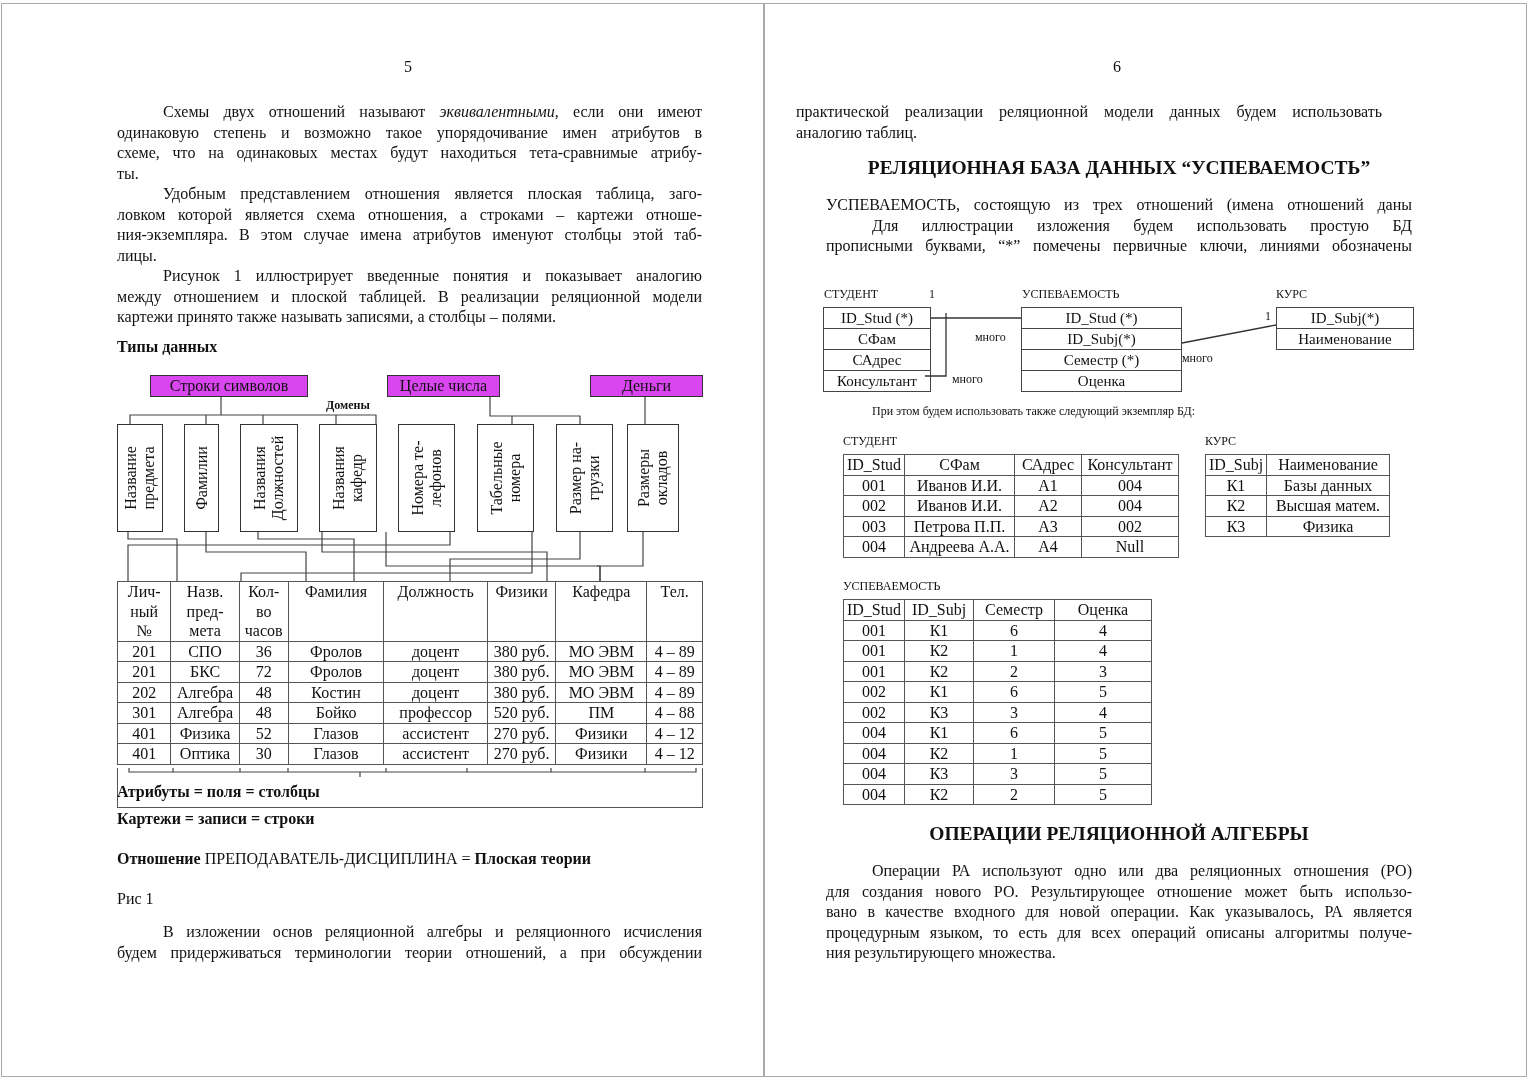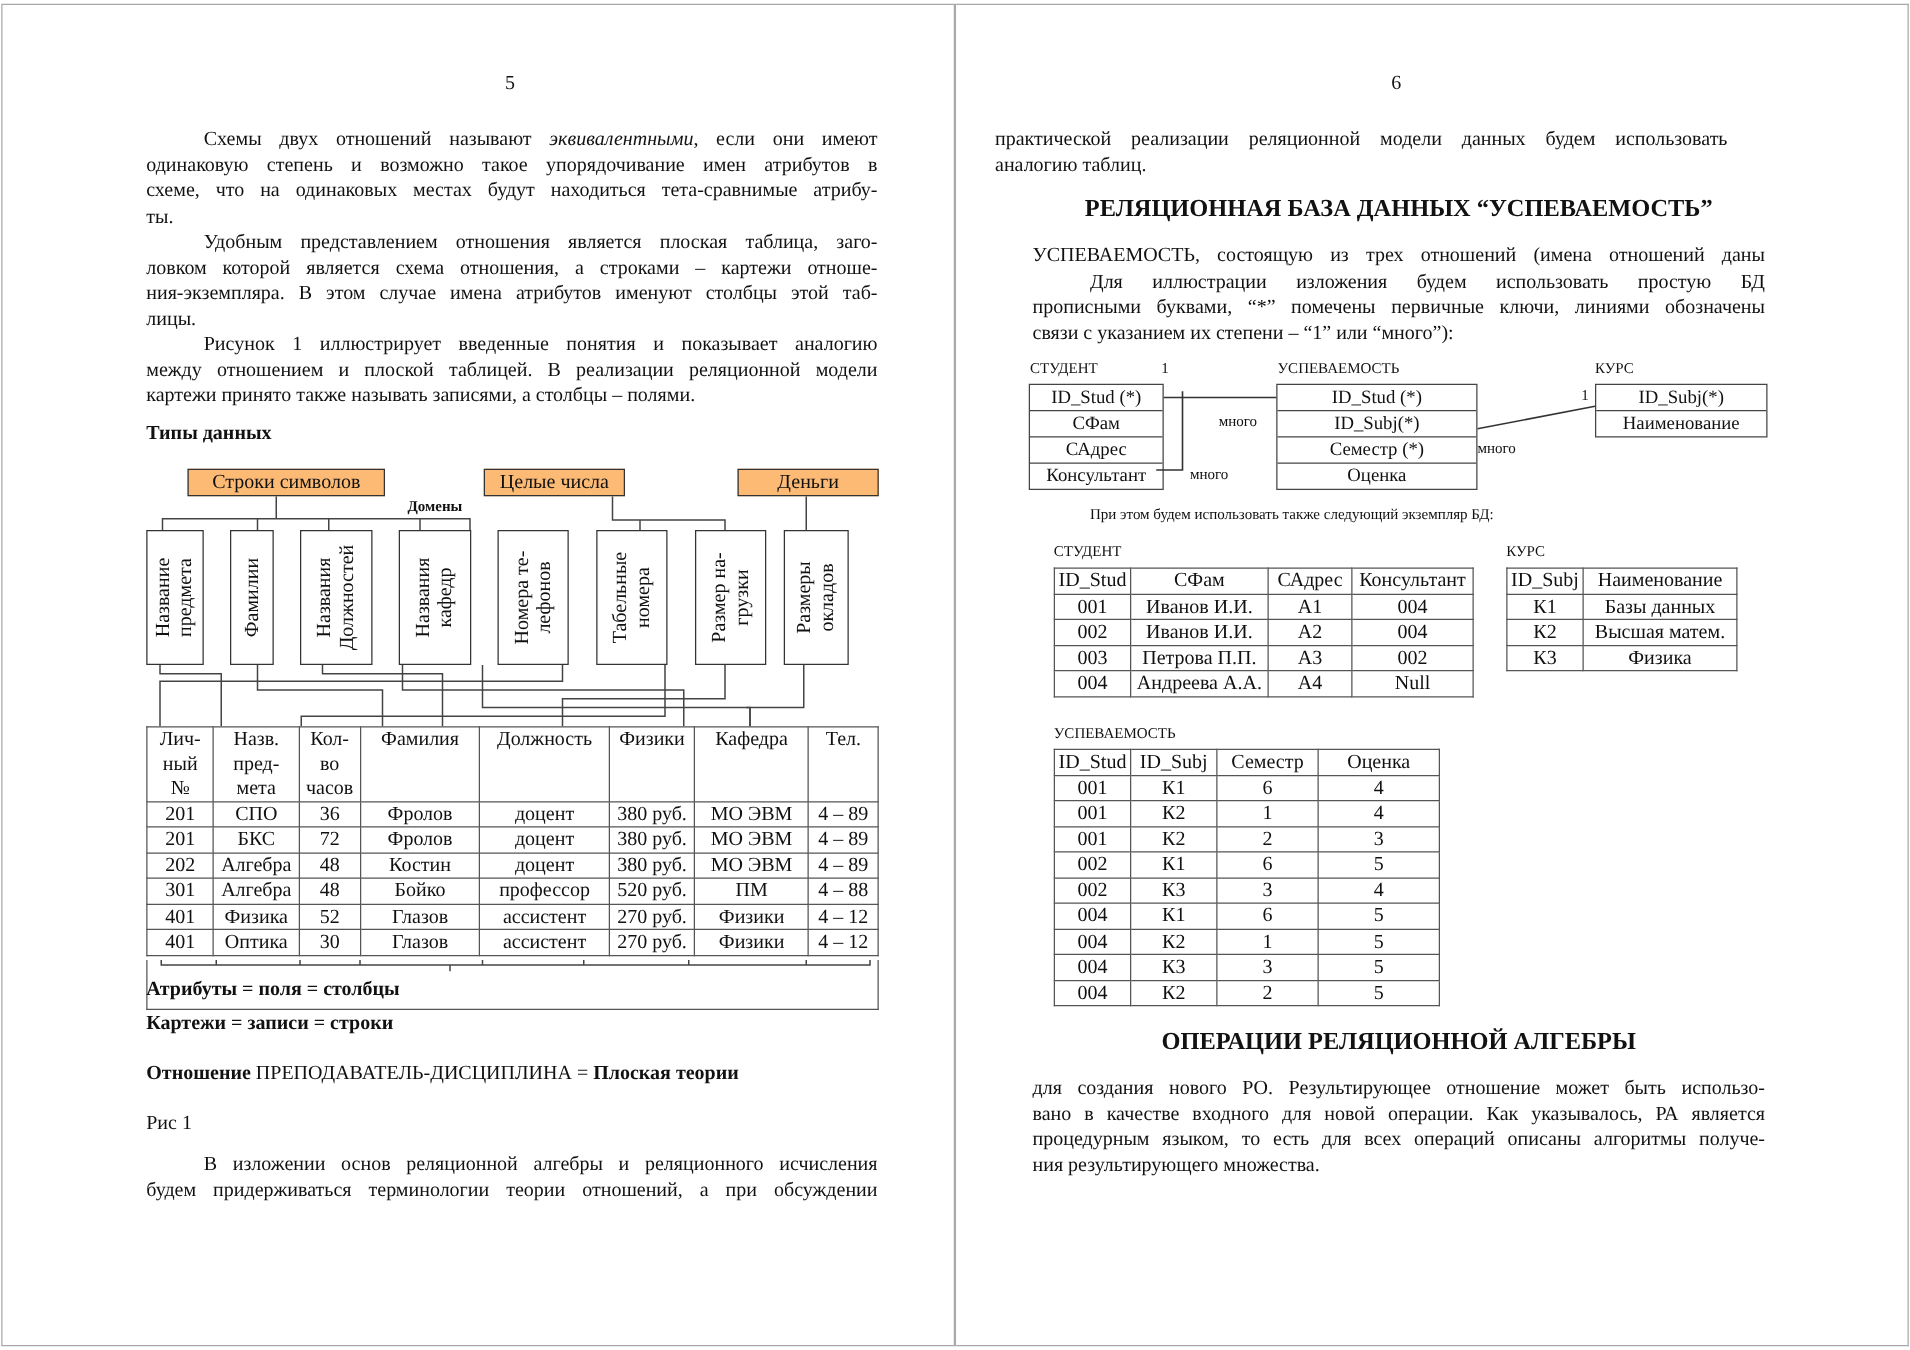--- a/index.html
+++ b/index.html
@@ -18,21 +18,21 @@
     position:absolute; font-size:16px; line-height:20.5px; text-align:justify;
     margin:0;
   }
   .para .indent { display:inline-block; width:46px; }
   .line { display:block; text-align:justify; text-align-last:justify; white-space:nowrap; }
   .line.last { text-align-last:left; }
   .center { position:absolute; text-align:left; font-size:16px; }
   .bold { font-weight:bold; }
   .heading { position:absolute; font-weight:bold; font-size:19.5px; text-align:center; }
   .box {
-    position:absolute; border:1px solid #333; background:#fdba74; box-sizing:border-box;
+    position:absolute; border:1px solid #333; background:#d946ef; box-sizing:border-box;
     display:flex; align-items:center; justify-content:center; font-size:16px; white-space:nowrap;
   }
   .vbox {
     position:absolute; border:1px solid #333; background:#fff; box-sizing:border-box;
   }
   .vbox .vt {
     position:absolute; left:50%; top:50%;
     transform:translate(-50%,-50%) rotate(-90deg);
     font-size:16px; line-height:18px; text-align:center; white-space:nowrap;
   }
@@ -244,21 +244,20 @@
   <span class="line">практической реализации реляционной модели данных будем использовать</span>
   <span class="line last">аналогию таблиц.</span>
 </div>
 
 <div class="heading" style="left:826px; width:586px; top:157px;">РЕЛЯЦИОННАЯ БАЗА ДАННЫХ “УСПЕВАЕМОСТЬ”</div>
 
 <div class="para" style="left:826px; top:195px; width:586px;">
   <span class="line">УСПЕВАЕМОСТЬ, состоящую из трех отношений (имена отношений даны</span>
   <span class="line"><span class="indent"></span><span>Для иллюстрации изложения будем использовать простую БД</span></span>
   <span class="line">прописными буквами, “*” помечены первичные ключи, линиями обозначены</span>
-  <span class="line last">связи с указанием их степени – “1” или “много”):</span>
 </div>
 
 <div class="lbl" style="left:824px; top:287px;">СТУДЕНТ</div>
 <div class="lbl" style="left:929px; top:287px;">1</div>
 <div class="lbl" style="left:1022px; top:287px;">УСПЕВАЕМОСТЬ</div>
 <div class="lbl" style="left:1276px; top:287px;">КУРС</div>
 
 <div class="erbox" style="left:823px; top:307px; width:108px; height:85px;">
   <div class="row">ID_Stud (*)</div>
   <div class="row">СФам</div>
@@ -417,17 +416,18 @@
         <td>К2</td>
         <td>2</td>
         <td>5</td>
       </tr>
     </tbody>
 </table>
 
 <div class="heading" style="left:826px; width:586px; top:823px;">ОПЕРАЦИИ РЕЛЯЦИОННОЙ АЛГЕБРЫ</div>
 
 <div class="para" style="left:826px; top:861px; width:586px;">
+  <span class="line"><span class="indent"></span><span>Операции РА используют одно или два реляционных отношения (РО)</span></span>
   <span class="line">для создания нового РО. Результирующее отношение может быть использо-</span>
   <span class="line">вано в качестве входного для новой операции. Как указывалось, РА является</span>
   <span class="line">процедурным языком, то есть для всех операций описаны алгоритмы получе-</span>
   <span class="line last">ния результирующего множества.</span>
 </div>
 
 </body></html>

